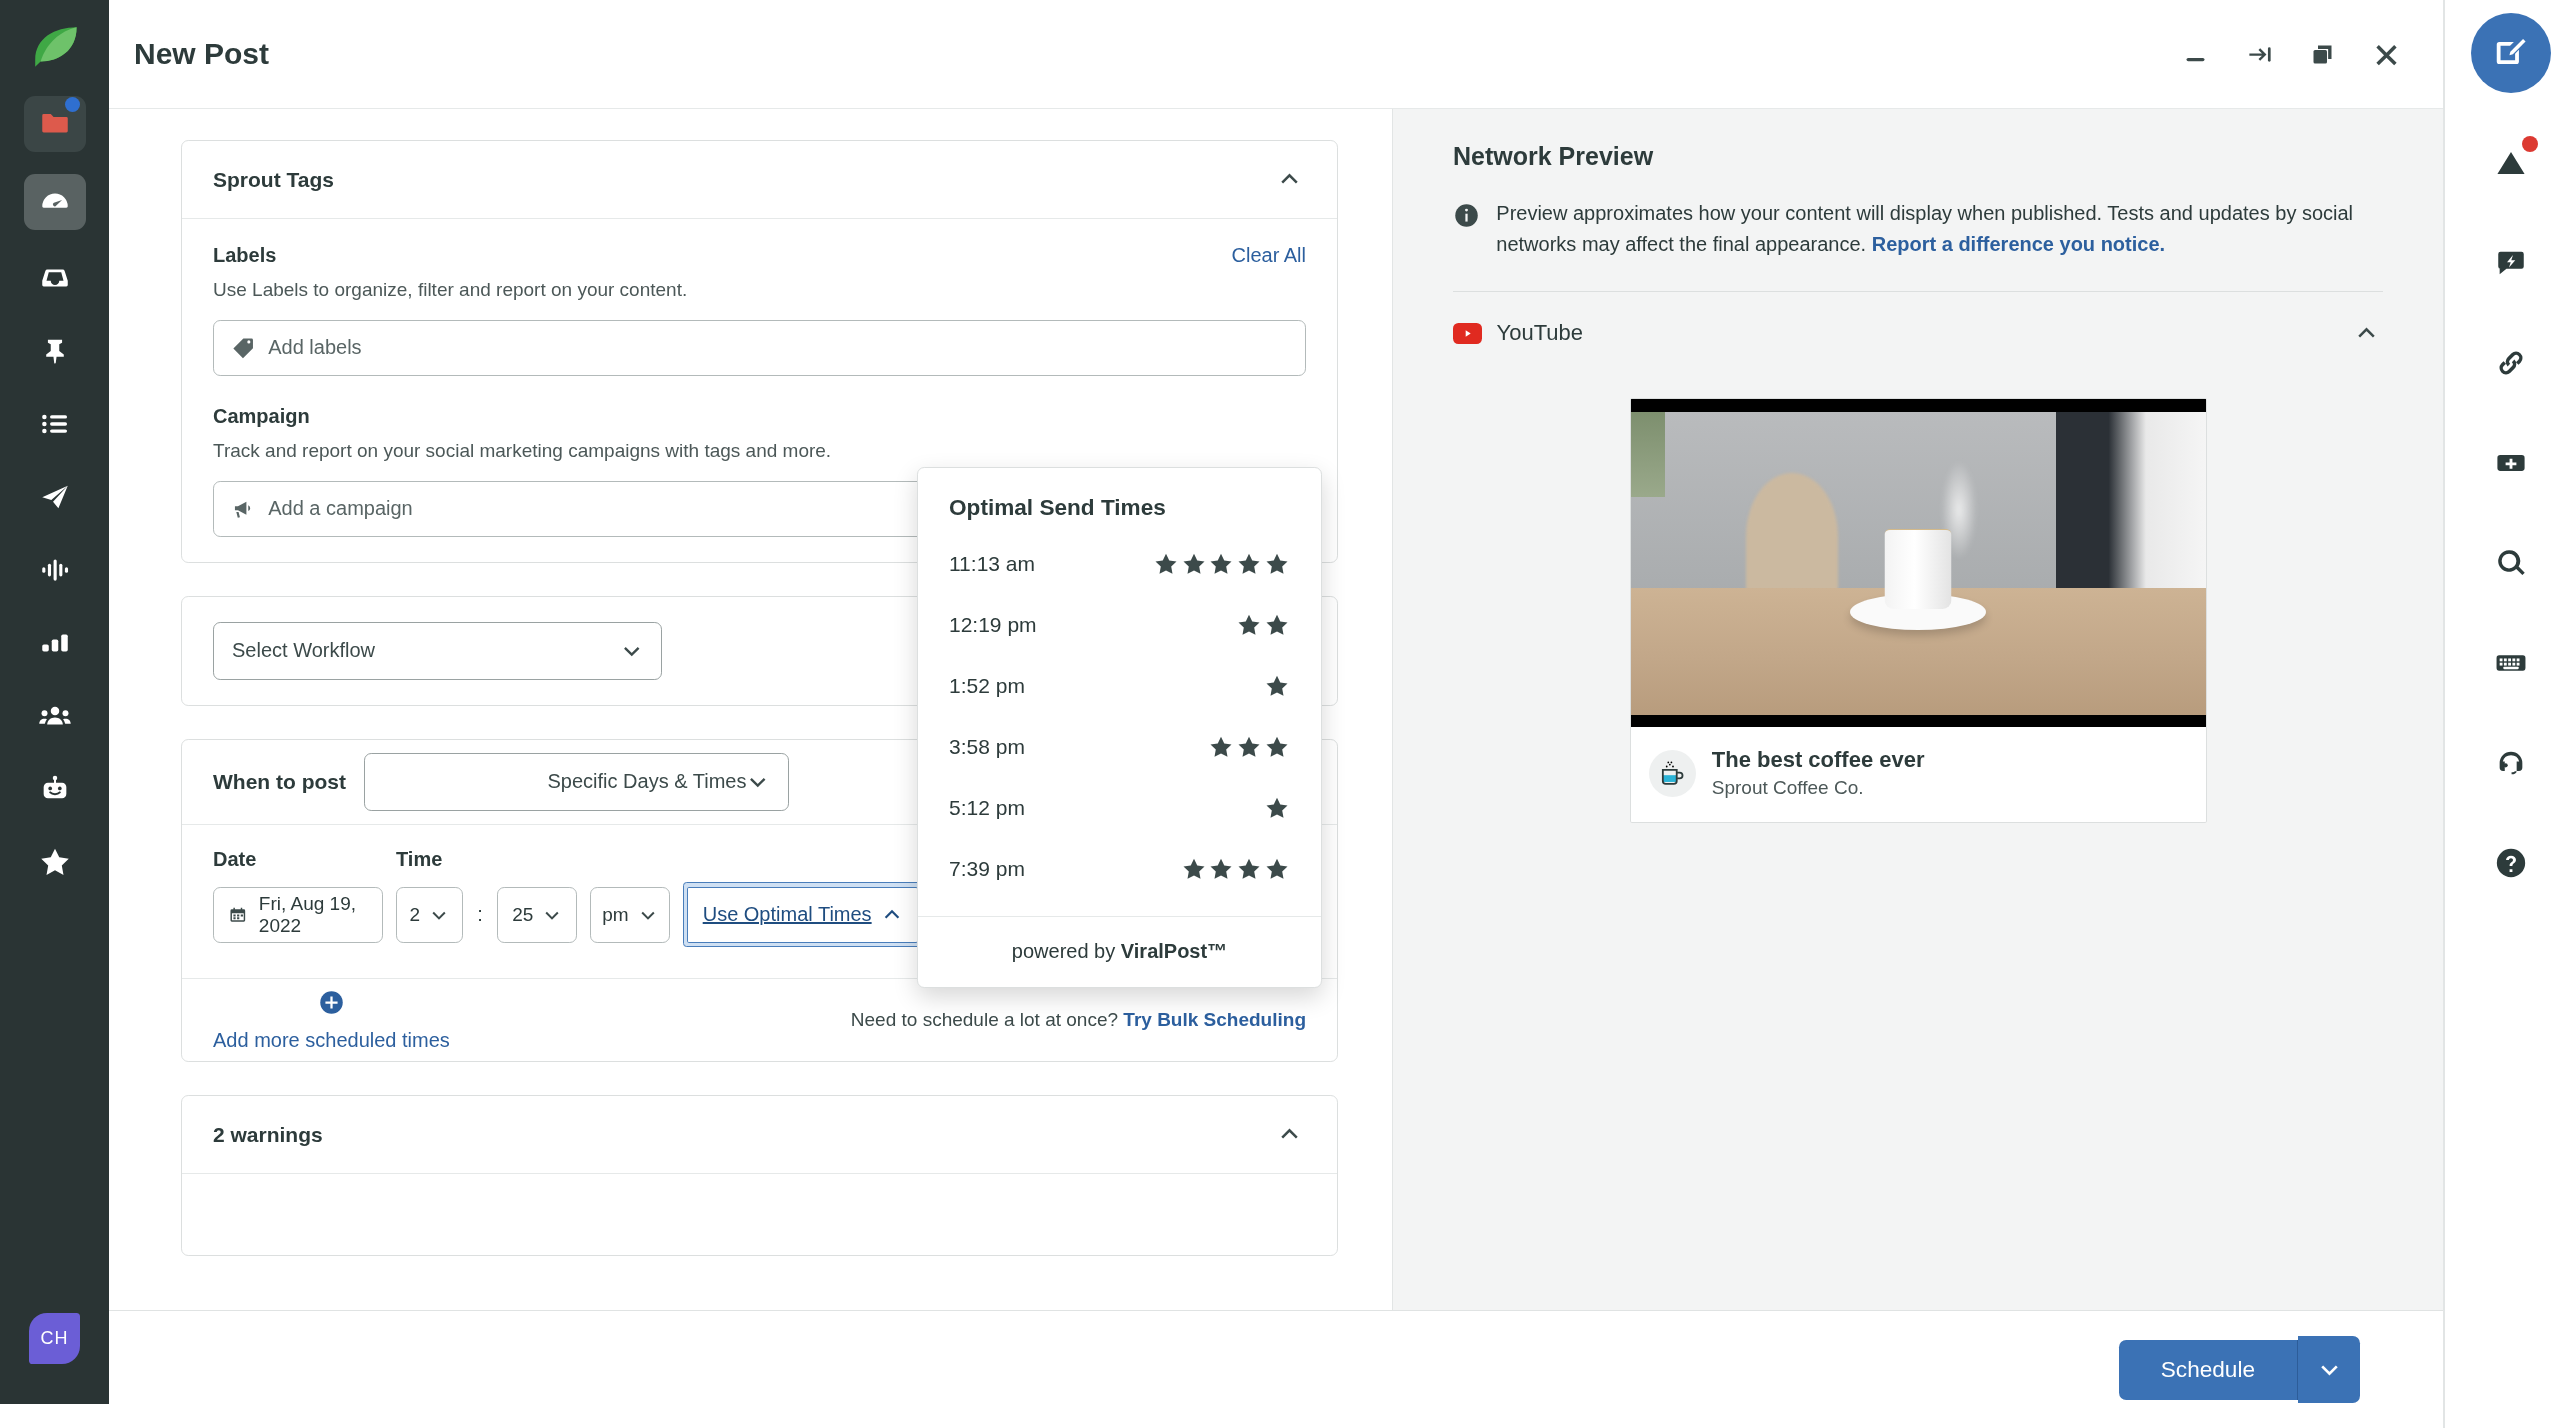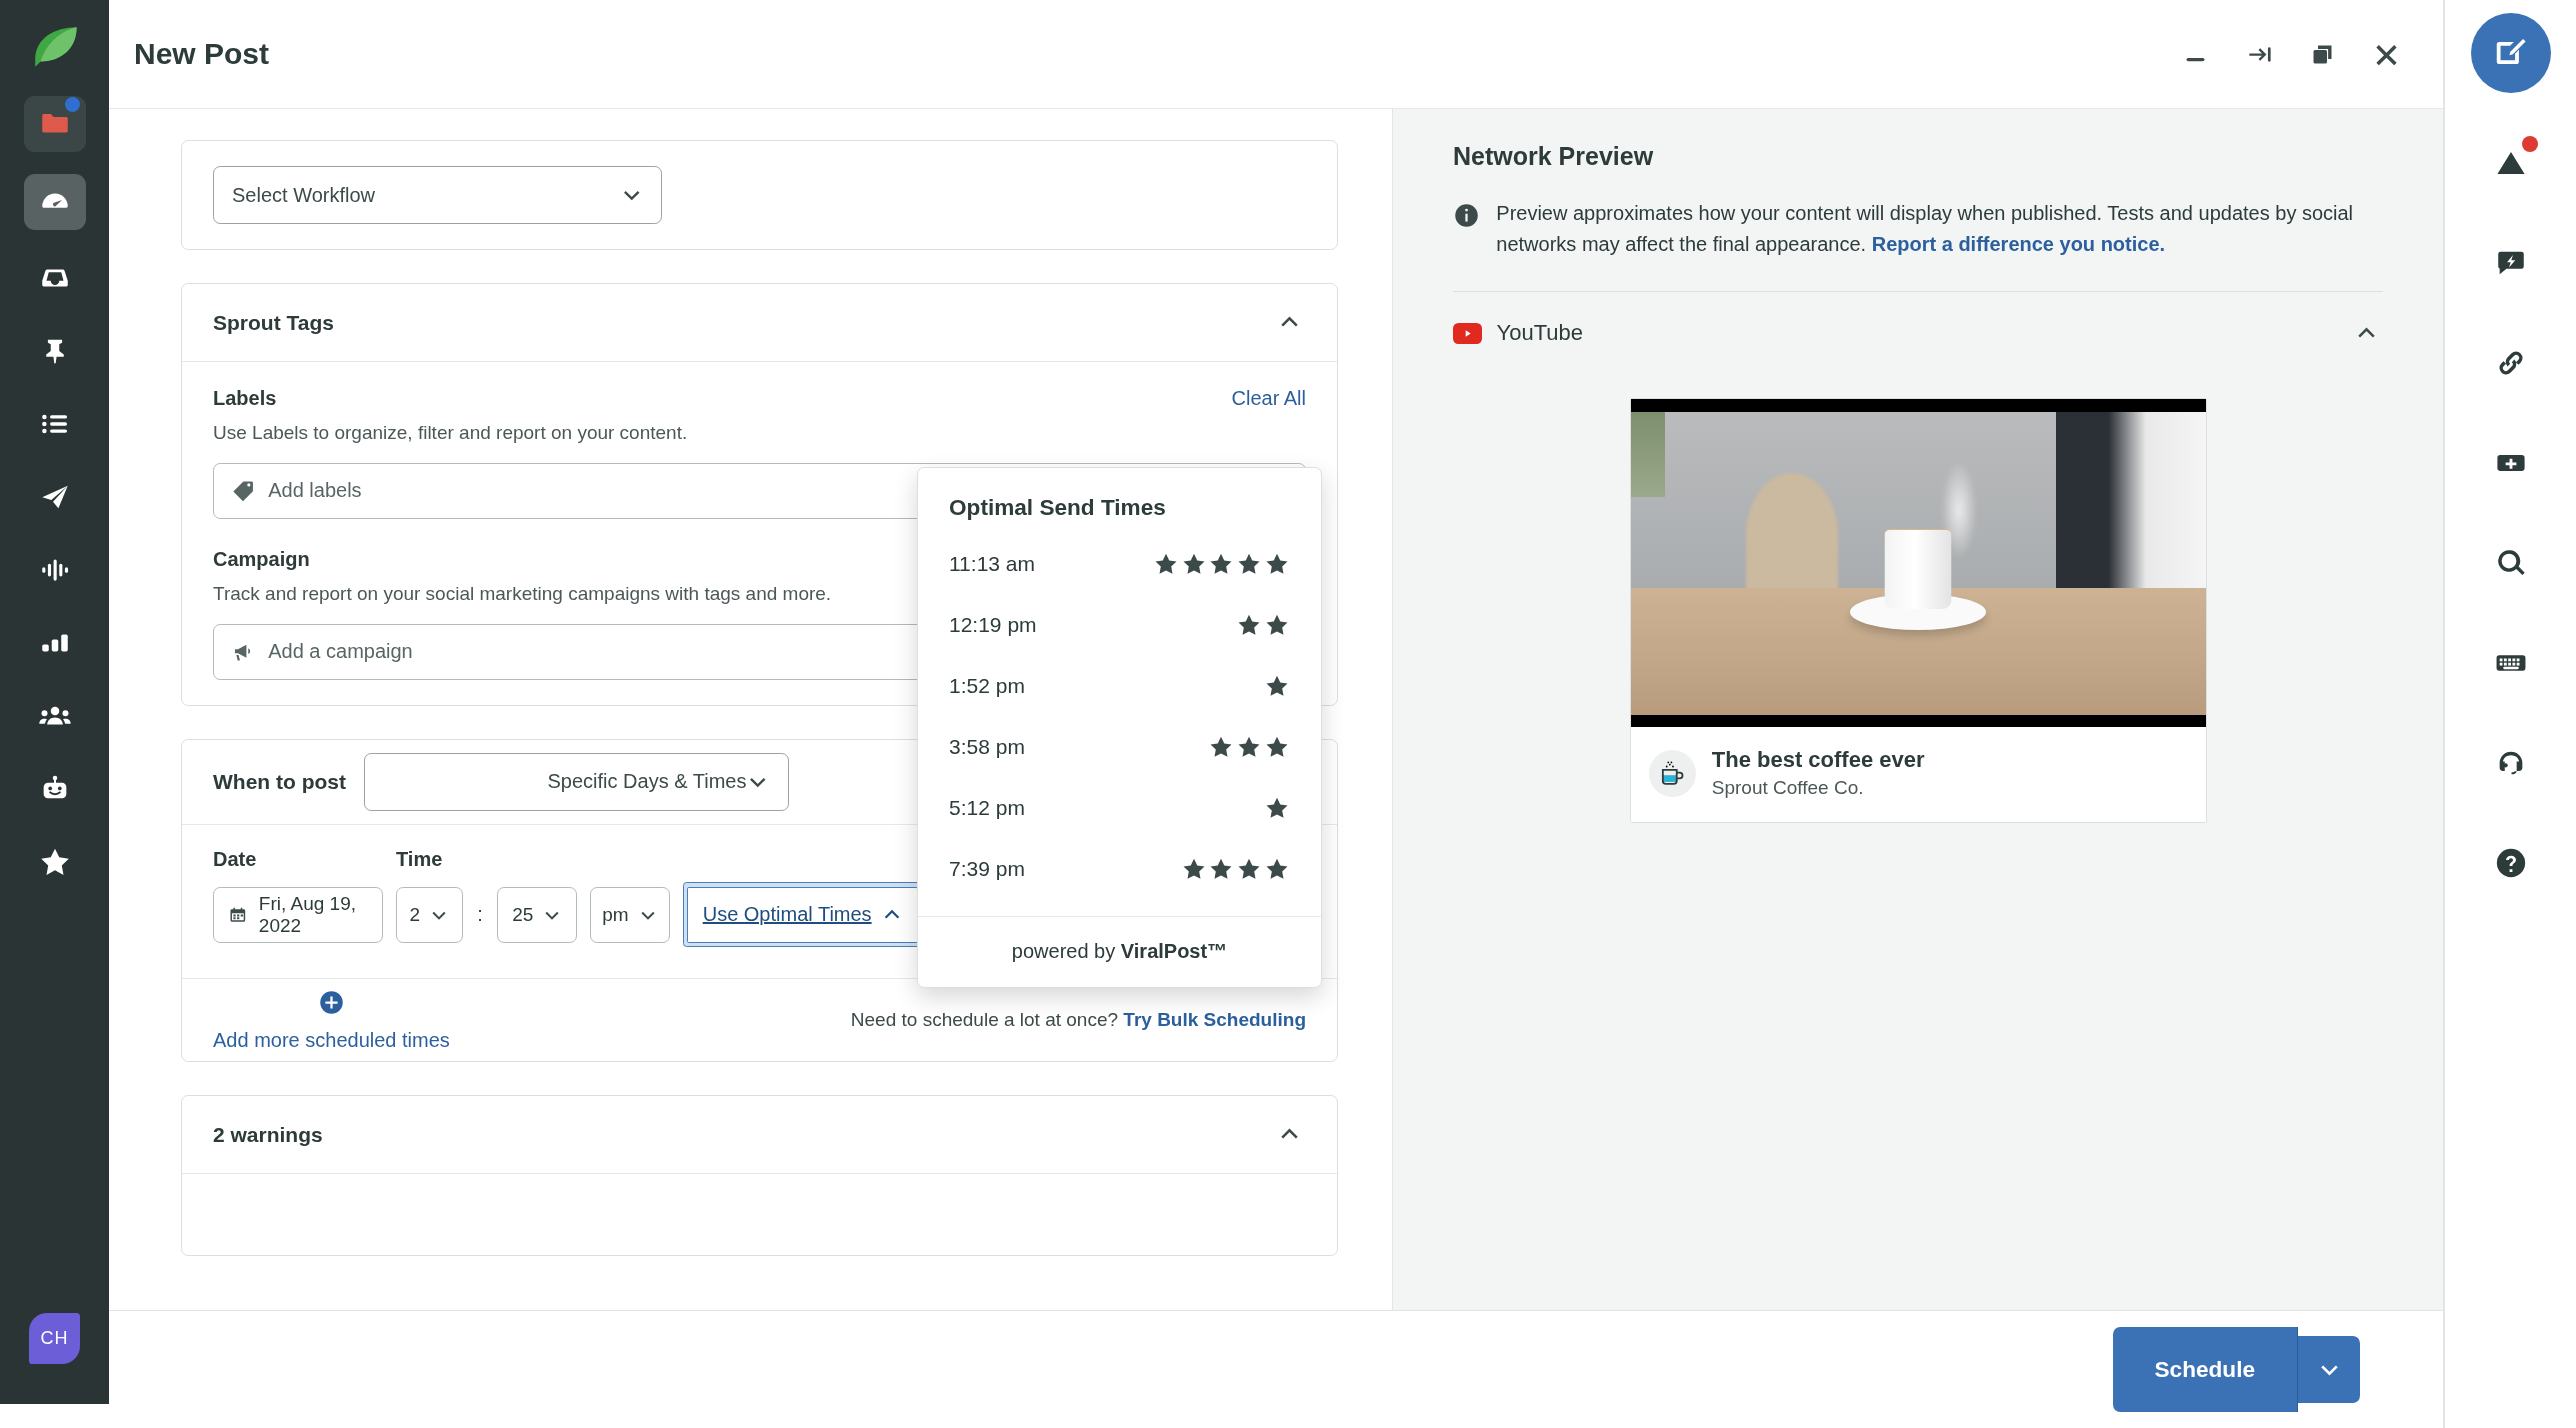--- a/index.html
+++ b/index.html
@@ -194,21 +194,21 @@
   .vid-title { font-size: 22px; font-weight: bold; color: #2d3b3b; }
   .vid-chan { font-size: 19px; color: #4c5858; margin-top: 3.6px; }
 
   
   .modal-footer {
     height: 118px; flex: 0 0 118px; border-top: 0.9px solid #e0e3e3;
     display: flex; align-items: center; justify-content: flex-end;
     padding-right: 83px; background: #fff;
   }
   .btn-primary {
-    height: 85px; background: #3b72b5; color: #fff; font-size: 22.6px; font-weight: bold;
+    height: 60px; background: #3b72b5; color: #fff; font-size: 22.6px; font-weight: normal;
     border-radius: 7.2px 0 0 7.2px; display: flex; align-items: center; padding: 0 42px;
     border-right: 0.9px solid #2d5d99;
   }
   .btn-primary-caret {
     height: 67px; width: 62px; background: #3b72b5; border-radius: 0 7.2px 7.2px 0;
     display: flex; align-items: center; justify-content: center;
   }
   .btn-primary-caret svg { width: 25px; height: 25px; stroke: #fff; fill:none; stroke-width: 2.6; }
 
   
@@ -382,33 +382,20 @@
             <path d="M5.2 3.6L12 10.4l6.8-6.8 2.2 2.2L14.2 12.6 21 19.4l-2.2 2.2-6.8-6.8-6.8 6.8L3 19.4l6.8-6.8L3 5.8z"></path>
           </svg>
       </div>
     </div>
 
     <div class="modal-body">
 
       <div class="compose-col">
 
         <div class="card">
-          <div class="card-pad">
-            <div class="select-box" style="width:449px">
-              <span class="sel-label">Select Workflow</span>
-              <span class="chev">
-                <svg viewBox="0 0 24 24">
-                    <polyline points="5,9 12,16 19,9"></polyline>
-                  </svg>
-              </span>
-            </div>
-          </div>
-        </div>
-
-        <div class="card">
           <div class="card-head">
             <div class="card-head-title">Sprout Tags</div>
             <div class="caret-btn">
               <svg viewBox="0 0 24 24">
                   <polyline points="5,15 12,8 19,15"></polyline>
                 </svg>
             </div>
           </div>
           <div class="card-pad">
             <div class="field-row">
@@ -425,20 +412,33 @@
 
             <div class="field-row" style="margin-top:29px">
               <div class="field-label">Campaign</div>
             </div>
             <div class="field-help">Track and report on your social marketing campaigns with tags and more.</div>
             <div class="input-box">
               <svg viewBox="0 0 24 24">
                   <path d="M3 9.4v4.2h3.1l8.6 4.6V4.8L6.1 9.4zm13.6-.9a3.2 3.2 0 010 5.9zM4.4 15.2h2.3l1.4 5.4-2.2.6z"></path>
                 </svg>
               <span>Add a campaign</span>
+            </div>
+          </div>
+        </div>
+
+        <div class="card">
+          <div class="card-pad">
+            <div class="select-box" style="width:449px">
+              <span class="sel-label">Select Workflow</span>
+              <span class="chev">
+                <svg viewBox="0 0 24 24">
+                    <polyline points="5,9 12,16 19,9"></polyline>
+                  </svg>
+              </span>
             </div>
           </div>
         </div>
 
         <div class="card">
           <div class="wtp-head">
             <div class="wtp-label">When to post</div>
             <div class="select-box wtp-select">
               <span class="sel-label">Specific Days &amp; Times</span>
               <span class="chev">

